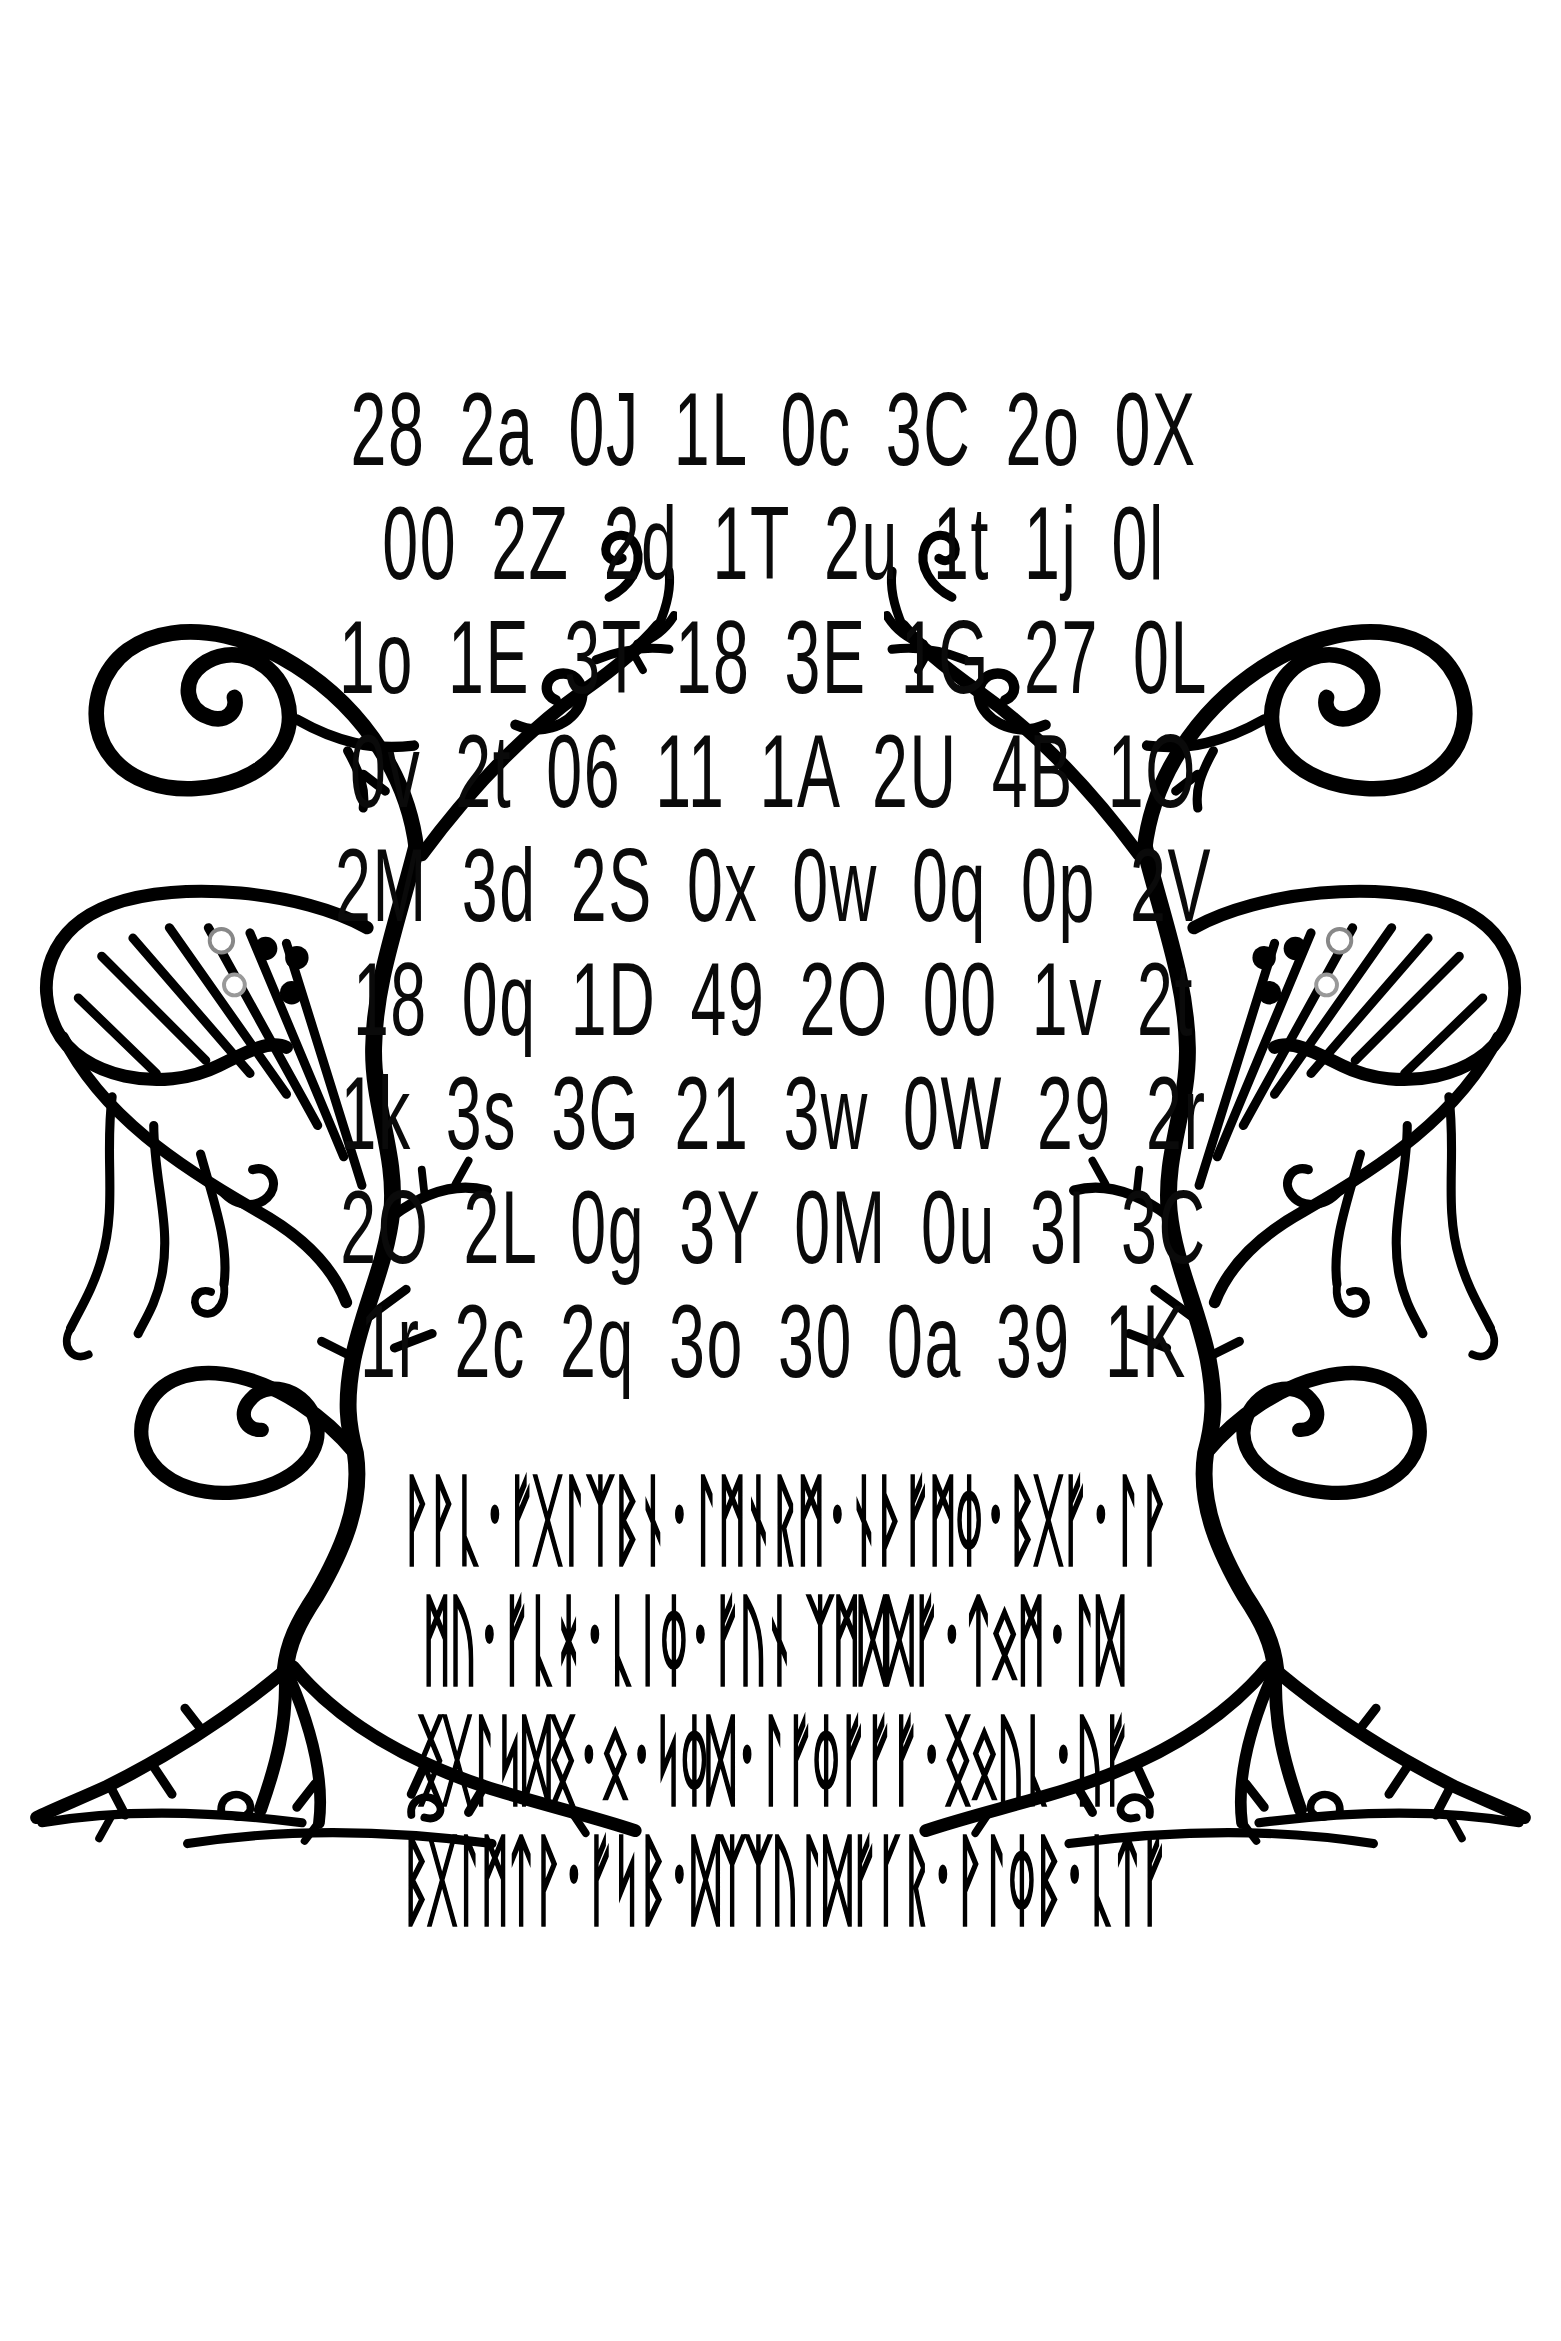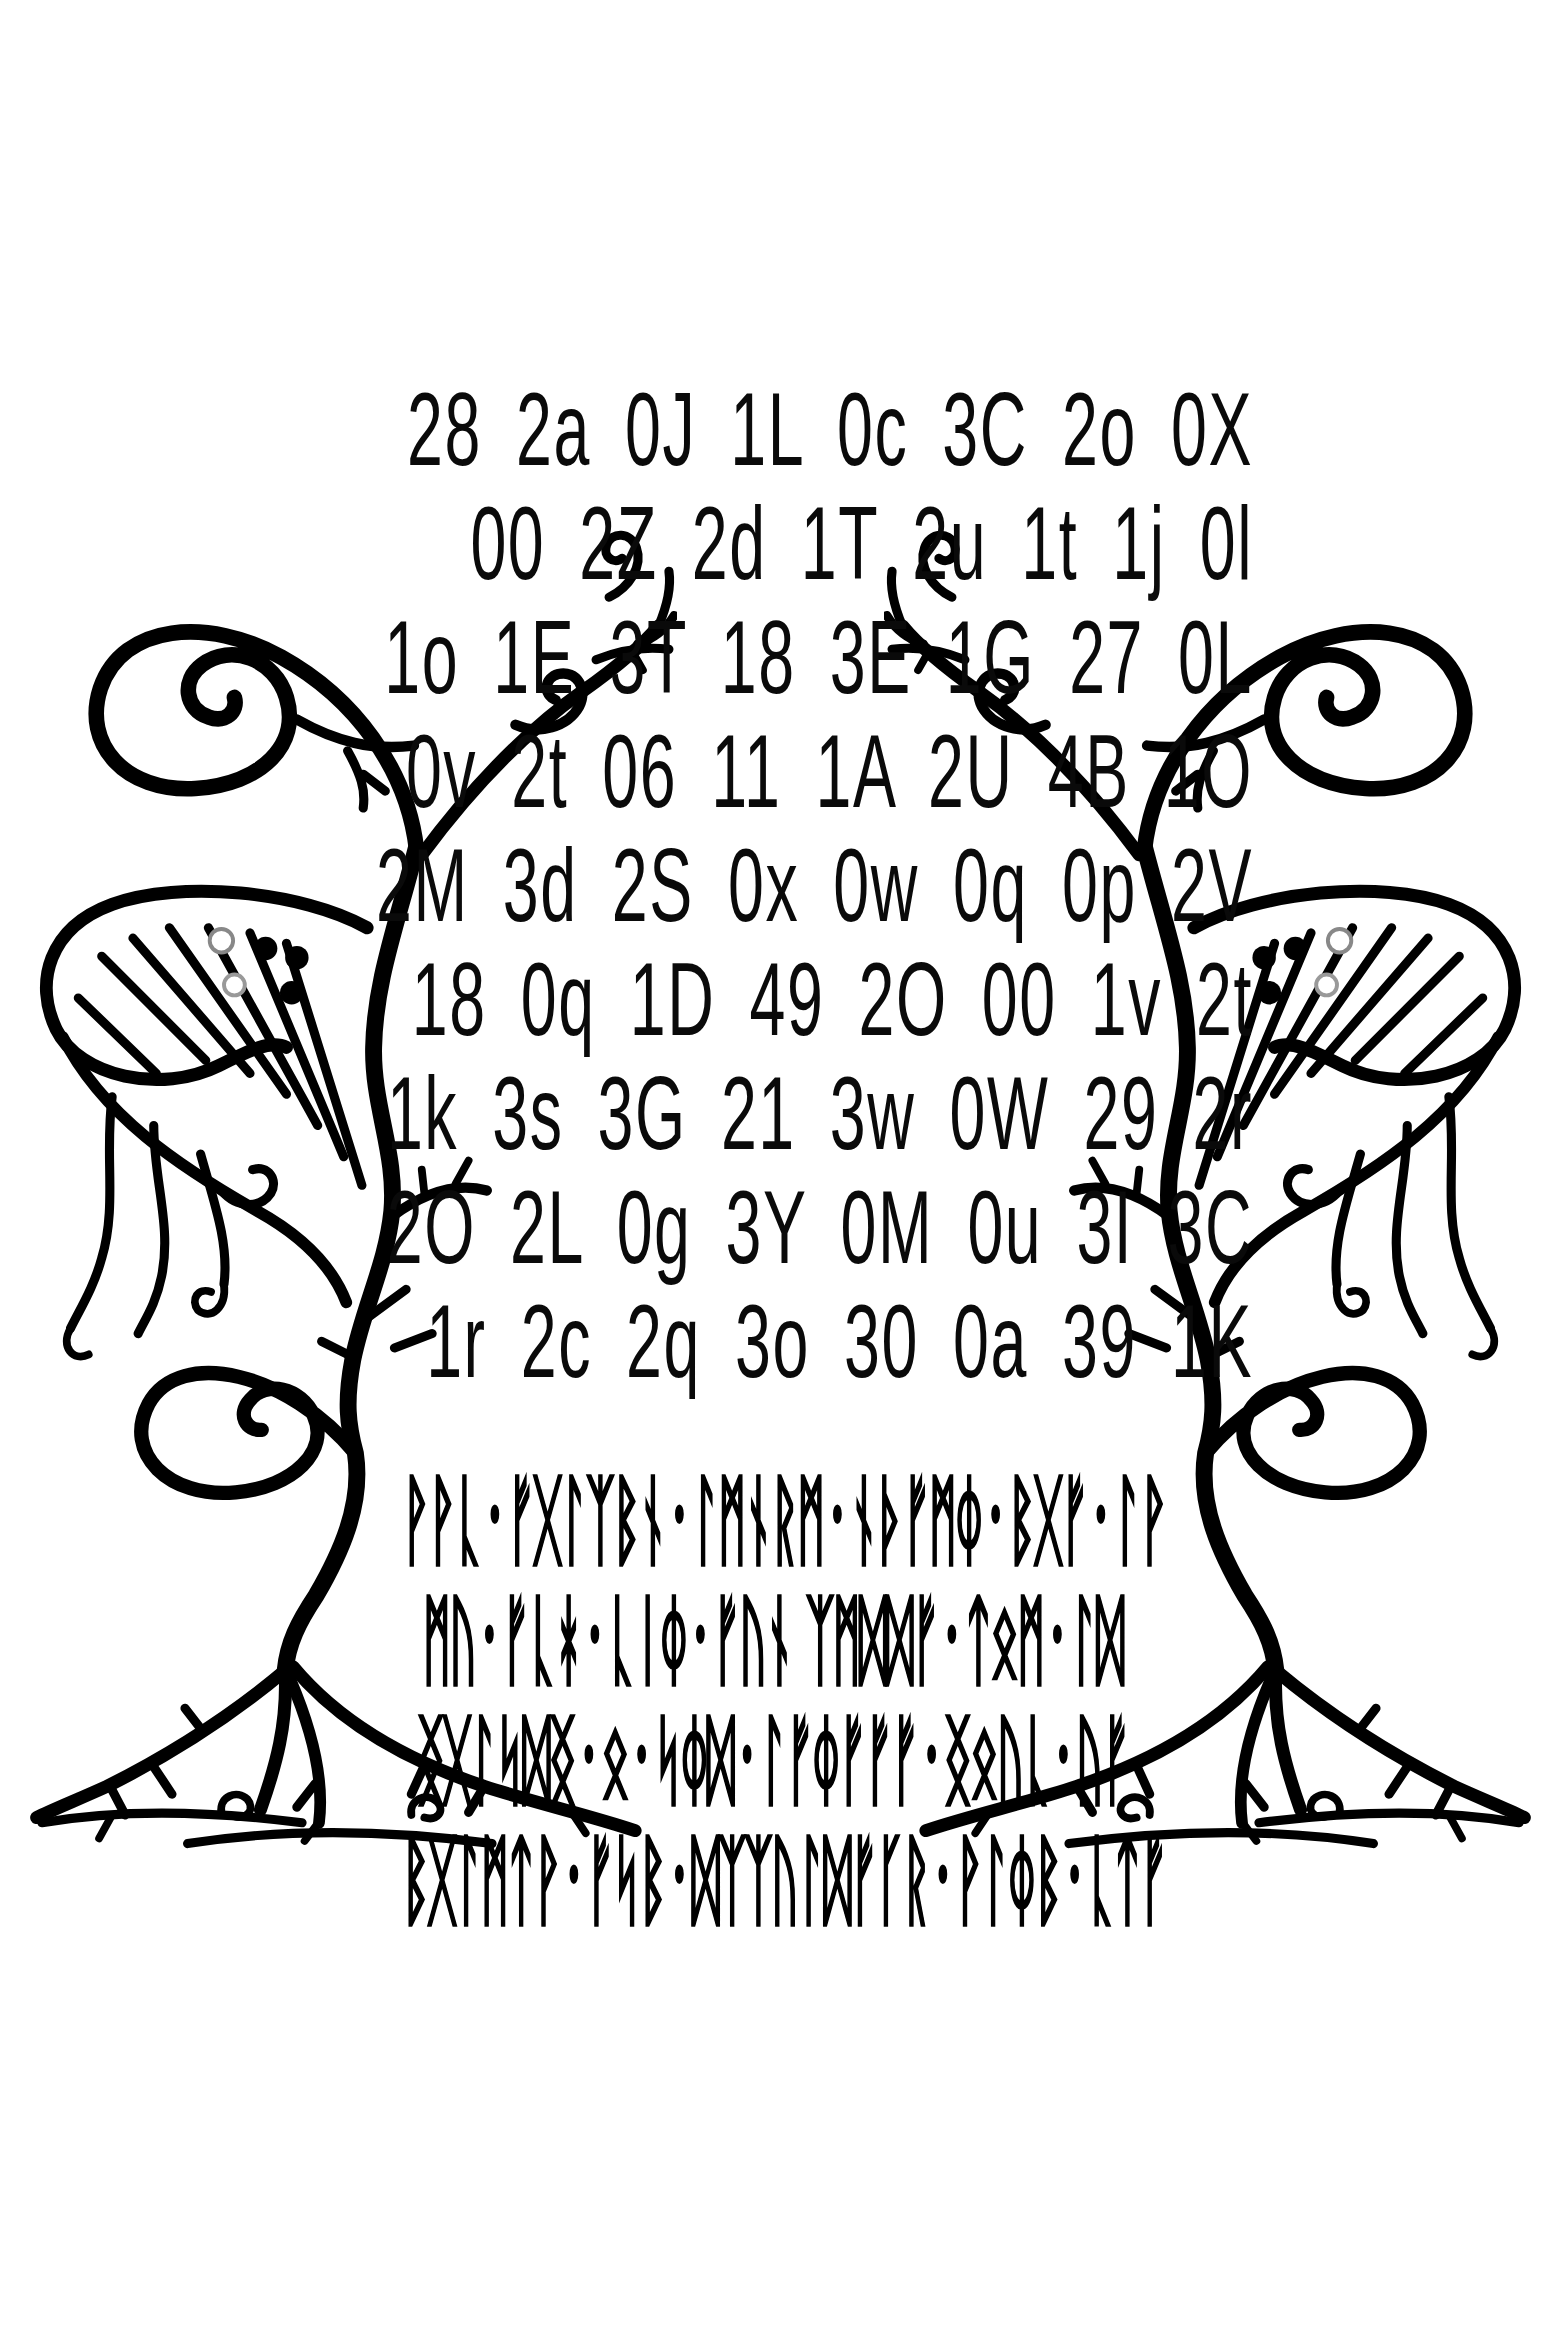--- a/index.html
+++ b/index.html
@@ -6,21 +6,21 @@
   body{
     width:1561px;height:2342px;
     background:#ffffff;
     position:relative;
     overflow:hidden;
     font-family:"Liberation Sans", sans-serif;
   }
   .codes-block{
     position:absolute;
     left:0; right:14px; top:372px;
-    text-align:right;
+    text-align:center;
     color:#0a0a0a;
   }
   .code-row{
     font-family:"Liberation Sans", sans-serif;
     font-size:104px;
     line-height:114px;
     letter-spacing:2.6px;
     word-spacing:23.4px;
     white-space:nowrap;
     transform:scaleX(0.62);

